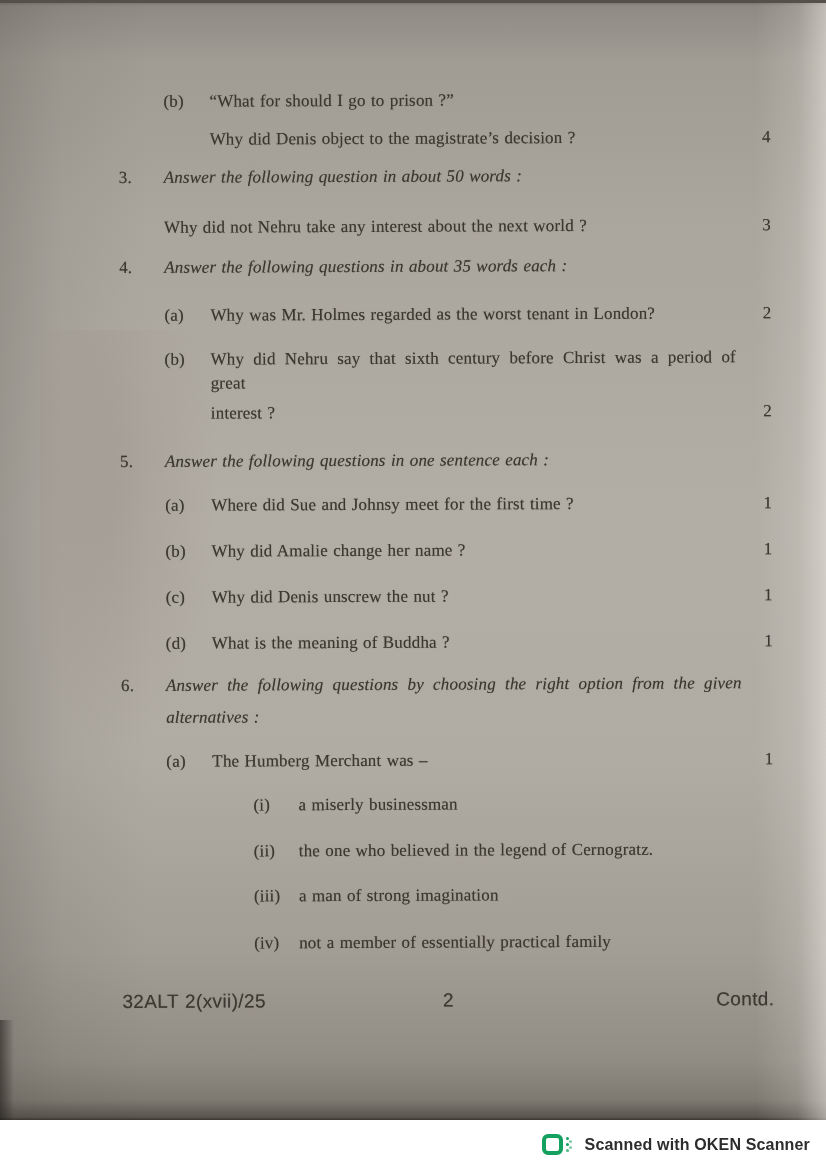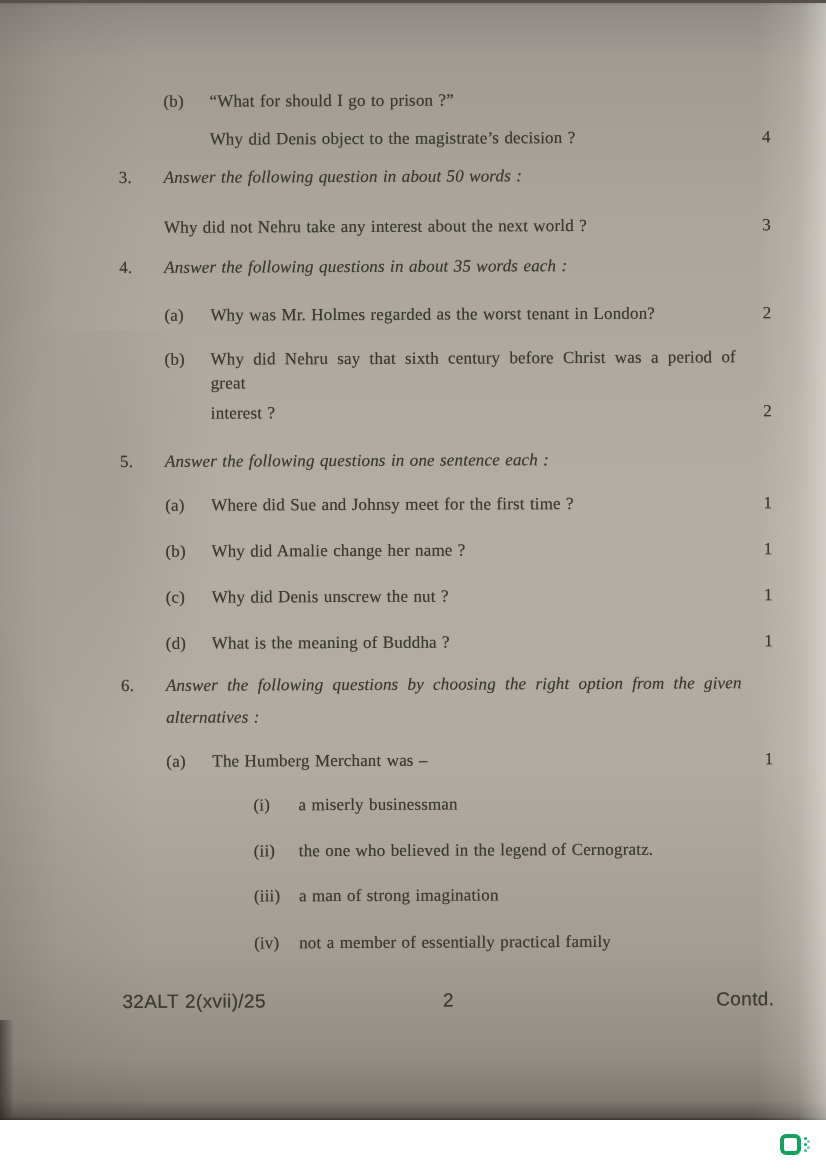--- a/index.html
+++ b/index.html
@@ -226,15 +226,16 @@
       </div>
 
     </div>
   </div>
 
   <div class="scanner-bar">
     <span class="oken">
       <span class="oken-ring"></span>
       <span class="oken-dots"></span>
     </span>
+    <span class="scanner-label">Scanned with OKEN Scanner</span>
   </div>
 
 </div>
 
 </body></html>

